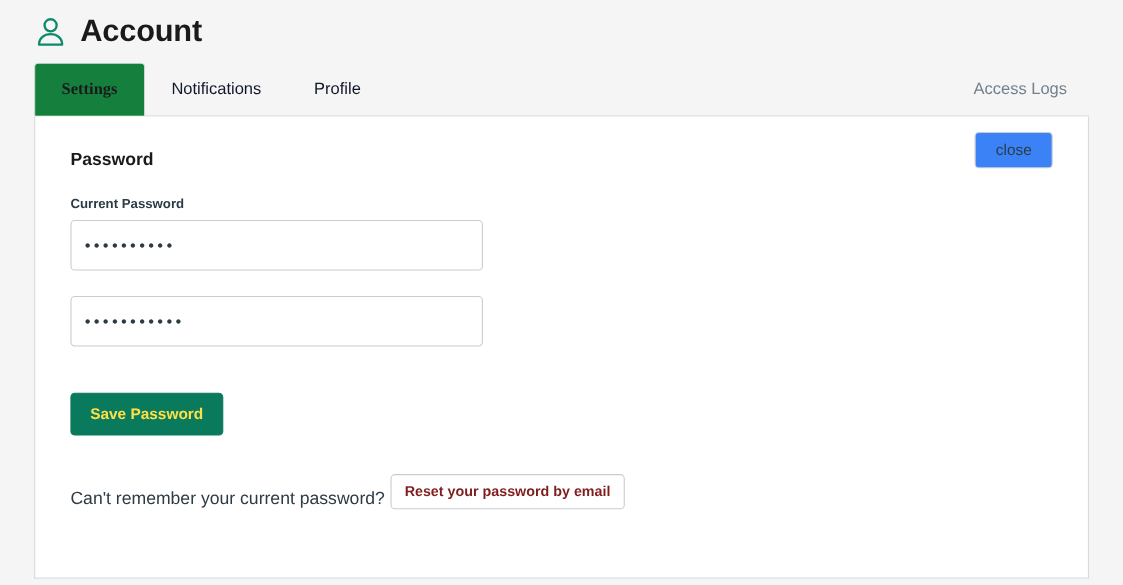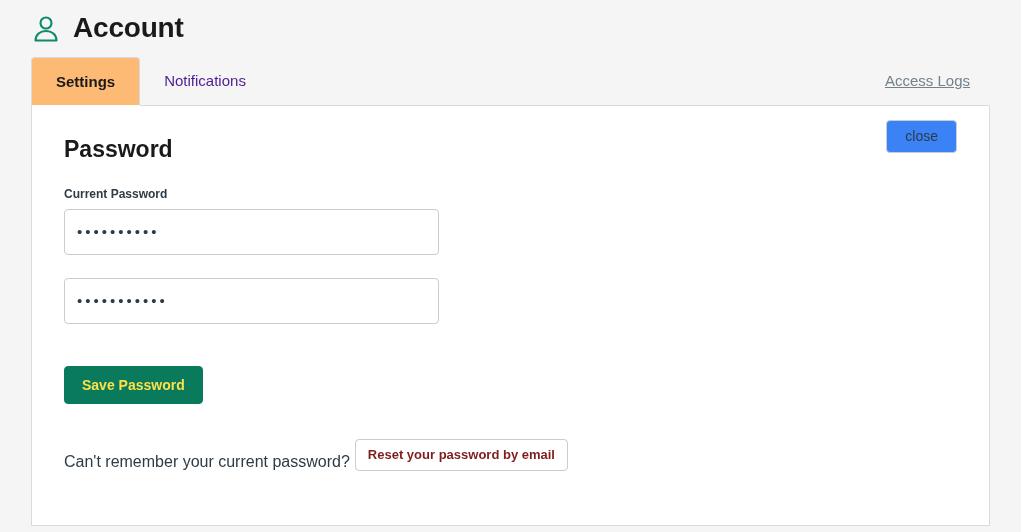--- a/index.html
+++ b/index.html
@@ -57,63 +57,63 @@
     height: 100%;
   }
   .tab {
     font-size: 15px;
     padding: 0 24px;
     height: 48px;
     line-height: 48px;
     box-sizing: border-box;
     cursor: pointer;
     white-space: nowrap;
-    color: #4c1d95;
+    color: #0f172a;
     text-decoration: none;
   }
   .tab.active {
-    background: #fdba74;
+    background: #15803d;
     color: #1a1a1a;
     font-weight: 700;
     border: 1px solid #d5dbe0;
     border-bottom: 1px solid #ffffff;
     border-radius: 4px 4px 0 0;
     margin-bottom: -1px;
     height: 49px;
     line-height: 47px;
+    font-family: Liberation Serif, serif;
   }
   .tabs-right {
     margin-left: auto;
     padding: 0 20px 0 0;
     height: 48px;
     line-height: 48px;
     font-size: 15px;
     color: #73818c;
     cursor: pointer;
-    text-decoration: underline;
   }
 
   
   .content-card {
     margin: 0 31px;
     background: #ffffff;
     border: 1px solid #d5dbe0;
     border-top: none;
     box-sizing: border-box;
     min-height: 420px;
     padding: 30px 32px 0 32px;
     position: relative;
   }
   .section-head {
     display: flex;
     align-items: flex-start;
     justify-content: space-between;
   }
   .section-title {
-    font-size: 23px;
+    font-size: 16px;
     font-weight: 700;
     color: #1a1a1a;
     margin: 0;
     line-height: 1.2;
   }
   .close-button {
     font-family: "Liberation Sans", sans-serif;
     font-size: 14px;
     color: #2d3b45;
     background: #3b82f6;
@@ -194,20 +194,21 @@
     <circle cx="12" cy="7.2" r="4.4" stroke="#0d8a6a" stroke-width="1.7"></circle>
     <path d="M3.6 21.2 C3.6 16.4 7.4 13.6 12 13.6 C16.6 13.6 20.4 16.4 20.4 21.2 Z" stroke="#0d8a6a" stroke-width="1.7" stroke-linejoin="round" fill="none"></path>
   </svg>
   <h1 class="page-title">Account</h1>
 </div>
 
 <div class="tab-bar">
   <div class="tabs-left">
     <div class="tab active">Settings</div>
     <div class="tab inactive">Notifications</div>
+    <div class="tab inactive">Profile</div>
   </div>
   <div class="tabs-right">Access Logs</div>
 </div>
 
 <div class="content-card">
 
   <div class="section-head">
     <h2 class="section-title">Password</h2>
     <button class="close-button">close</button>
   </div>

